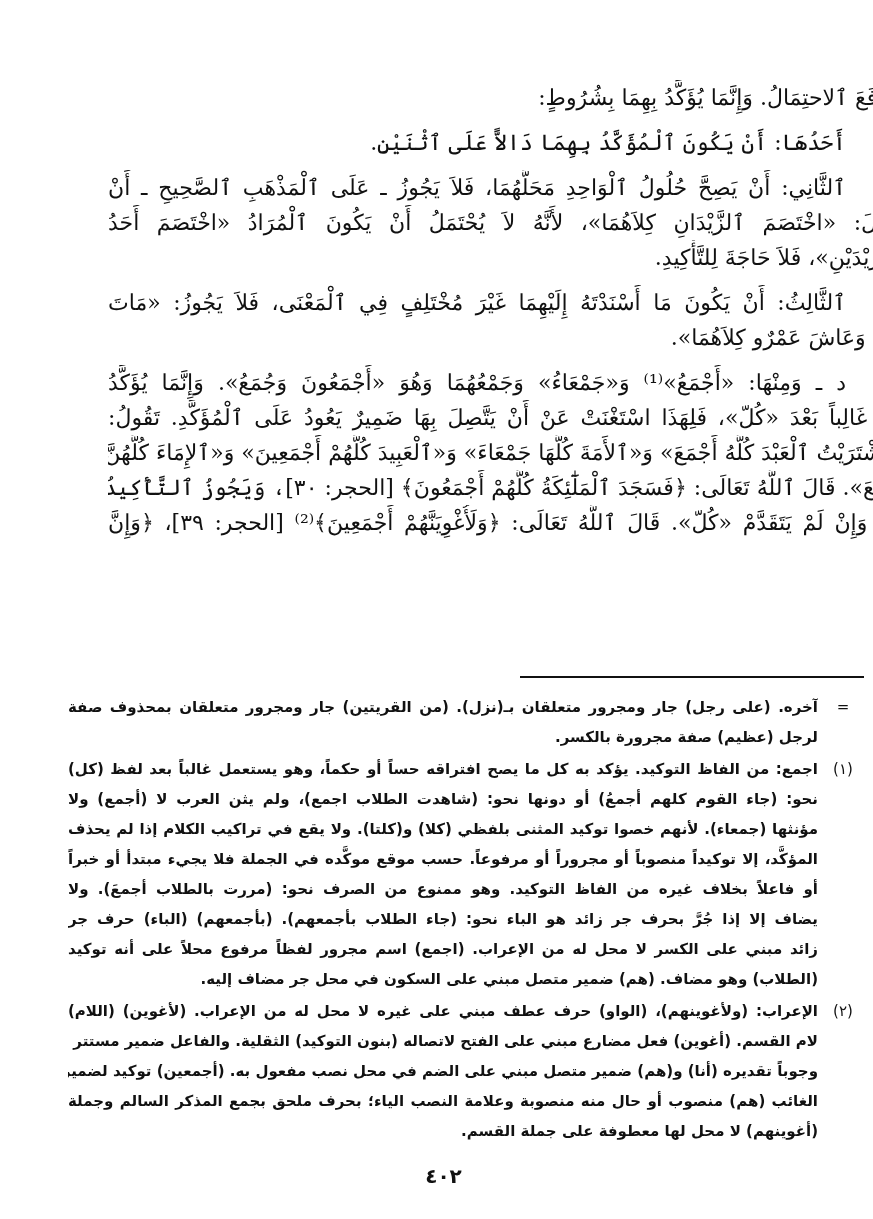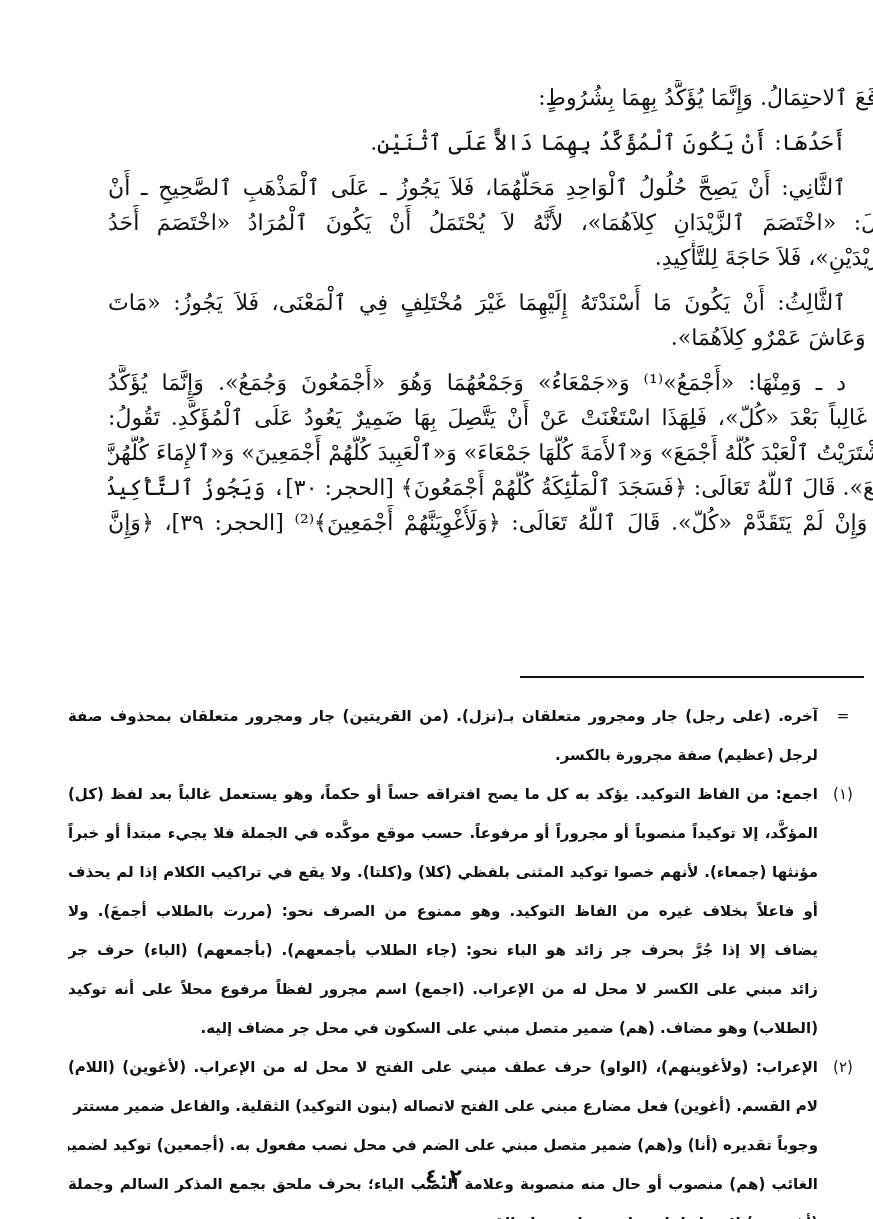--- a/index.html
+++ b/index.html
@@ -26,21 +26,21 @@
   .notes {
     position: absolute; left: 68px; top: 692px; width: 795px;
     direction: rtl; font-family: "DejaVu Sans", sans-serif;
     font-size: 15px; font-weight: bold; line-height: 30px;
   }
   .note { position: relative; padding-right: 45px; margin-bottom: 2px; }
   .note .num {
     position: absolute; right: 0; top: 0; width: 40px; text-align: center;
     font-weight: normal;
   }
-  .note .nline { display: block; white-space: nowrap; overflow: hidden; text-align: justify; text-align-last: justify; height: 30px; margin-top: 9px; }
+  .note .nline { display: block; white-space: nowrap; overflow: hidden; text-align: justify; text-align-last: justify; height: 30px; }
   .note .nline.last { text-align-last: right; }
   .pagenum {
     position: absolute; left: 0; width: 873px; top: 1164px; text-align: center;
     font-family: "DejaVu Sans", sans-serif; font-size: 20px; font-weight: bold; margin-left: 7px;
   }
 </style>
 </head>
 <body>
 
 <div class="page">
@@ -79,30 +79,31 @@
 
   <div class="notes">
     <div class="note">
       <span class="num">=</span>
       <span class="nline">آخره. (على رجل) جار ومجرور متعلقان بـ(نزل). (من القريتين) جار ومجرور متعلقان بمحذوف صفة</span>
       <span class="nline last">لرجل (عظيم) صفة مجرورة بالكسر.</span>
     </div>
     <div class="note">
       <span class="num">(١)</span>
       <span class="nline">اجمع: من الفاظ التوكيد. يؤكد به كل ما يصح افتراقه حساً أو حكماً، وهو يستعمل غالباً بعد لفظ (كل)</span>
+      <span class="nline">نحو: (جاء القوم كلهم أجمعُ) أو دونها نحو: (شاهدت الطلاب اجمع)، ولم يثن العرب لا (أجمع) ولا</span>
+      <span class="nline">مؤنثها (جمعاء). لأنهم خصوا توكيد المثنى بلفظي (كلا) و(كلتا). ولا يقع في تراكيب الكلام إذا لم يحذف</span>
       <span class="nline">المؤكَّد، إلا توكيداً منصوباً أو مجروراً أو مرفوعاً. حسب موقع موكَّده في الجملة فلا يجيء مبتدأ أو خبراً</span>
-      <span class="nline">مؤنثها (جمعاء). لأنهم خصوا توكيد المثنى بلفظي (كلا) و(كلتا). ولا يقع في تراكيب الكلام إذا لم يحذف</span>
       <span class="nline">أو فاعلاً بخلاف غيره من الفاظ التوكيد. وهو ممنوع من الصرف نحو: (مررت بالطلاب أجمعَ). ولا</span>
       <span class="nline">يضاف إلا إذا جُرَّ بحرف جر زائد هو الباء نحو: (جاء الطلاب بأجمعهم). (بأجمعهم) (الباء) حرف جر</span>
       <span class="nline">زائد مبني على الكسر لا محل له من الإعراب. (اجمع) اسم مجرور لفظاً مرفوع محلاً على أنه توكيد</span>
       <span class="nline last">(الطلاب) وهو مضاف. (هم) ضمير متصل مبني على السكون في محل جر مضاف إليه.</span>
     </div>
     <div class="note">
       <span class="num">(٢)</span>
-      <span class="nline">الإعراب: (ولأغوينهم)، (الواو) حرف عطف مبني على الفتح لا محل له من الإعراب. (لأغوين) (اللام)</span>
+      <span class="nline">الإعراب: (ولأغوينهم)، (الواو) حرف عطف مبني على غيره لا محل له من الإعراب. (لأغوين) (اللام)</span>
       <span class="nline">لام القسم. (أغوين) فعل مضارع مبني على الفتح لاتصاله (بنون التوكيد) الثقلية. والفاعل ضمير مستتر فيه</span>
       <span class="nline">وجوباً تقديره (أنا) و(هم) ضمير متصل مبني على الضم في محل نصب مفعول به. (أجمعين) توكيد لضمير</span>
       <span class="nline">الغائب (هم) منصوب أو حال منه منصوبة وعلامة النصب الياء؛ بحرف ملحق بجمع المذكر السالم وجملة</span>
       <span class="nline last">(أغوينهم) لا محل لها معطوفة على جملة القسم.</span>
     </div>
   </div>
 
   <div class="pagenum">٤٠٢</div>
 </div>
 

